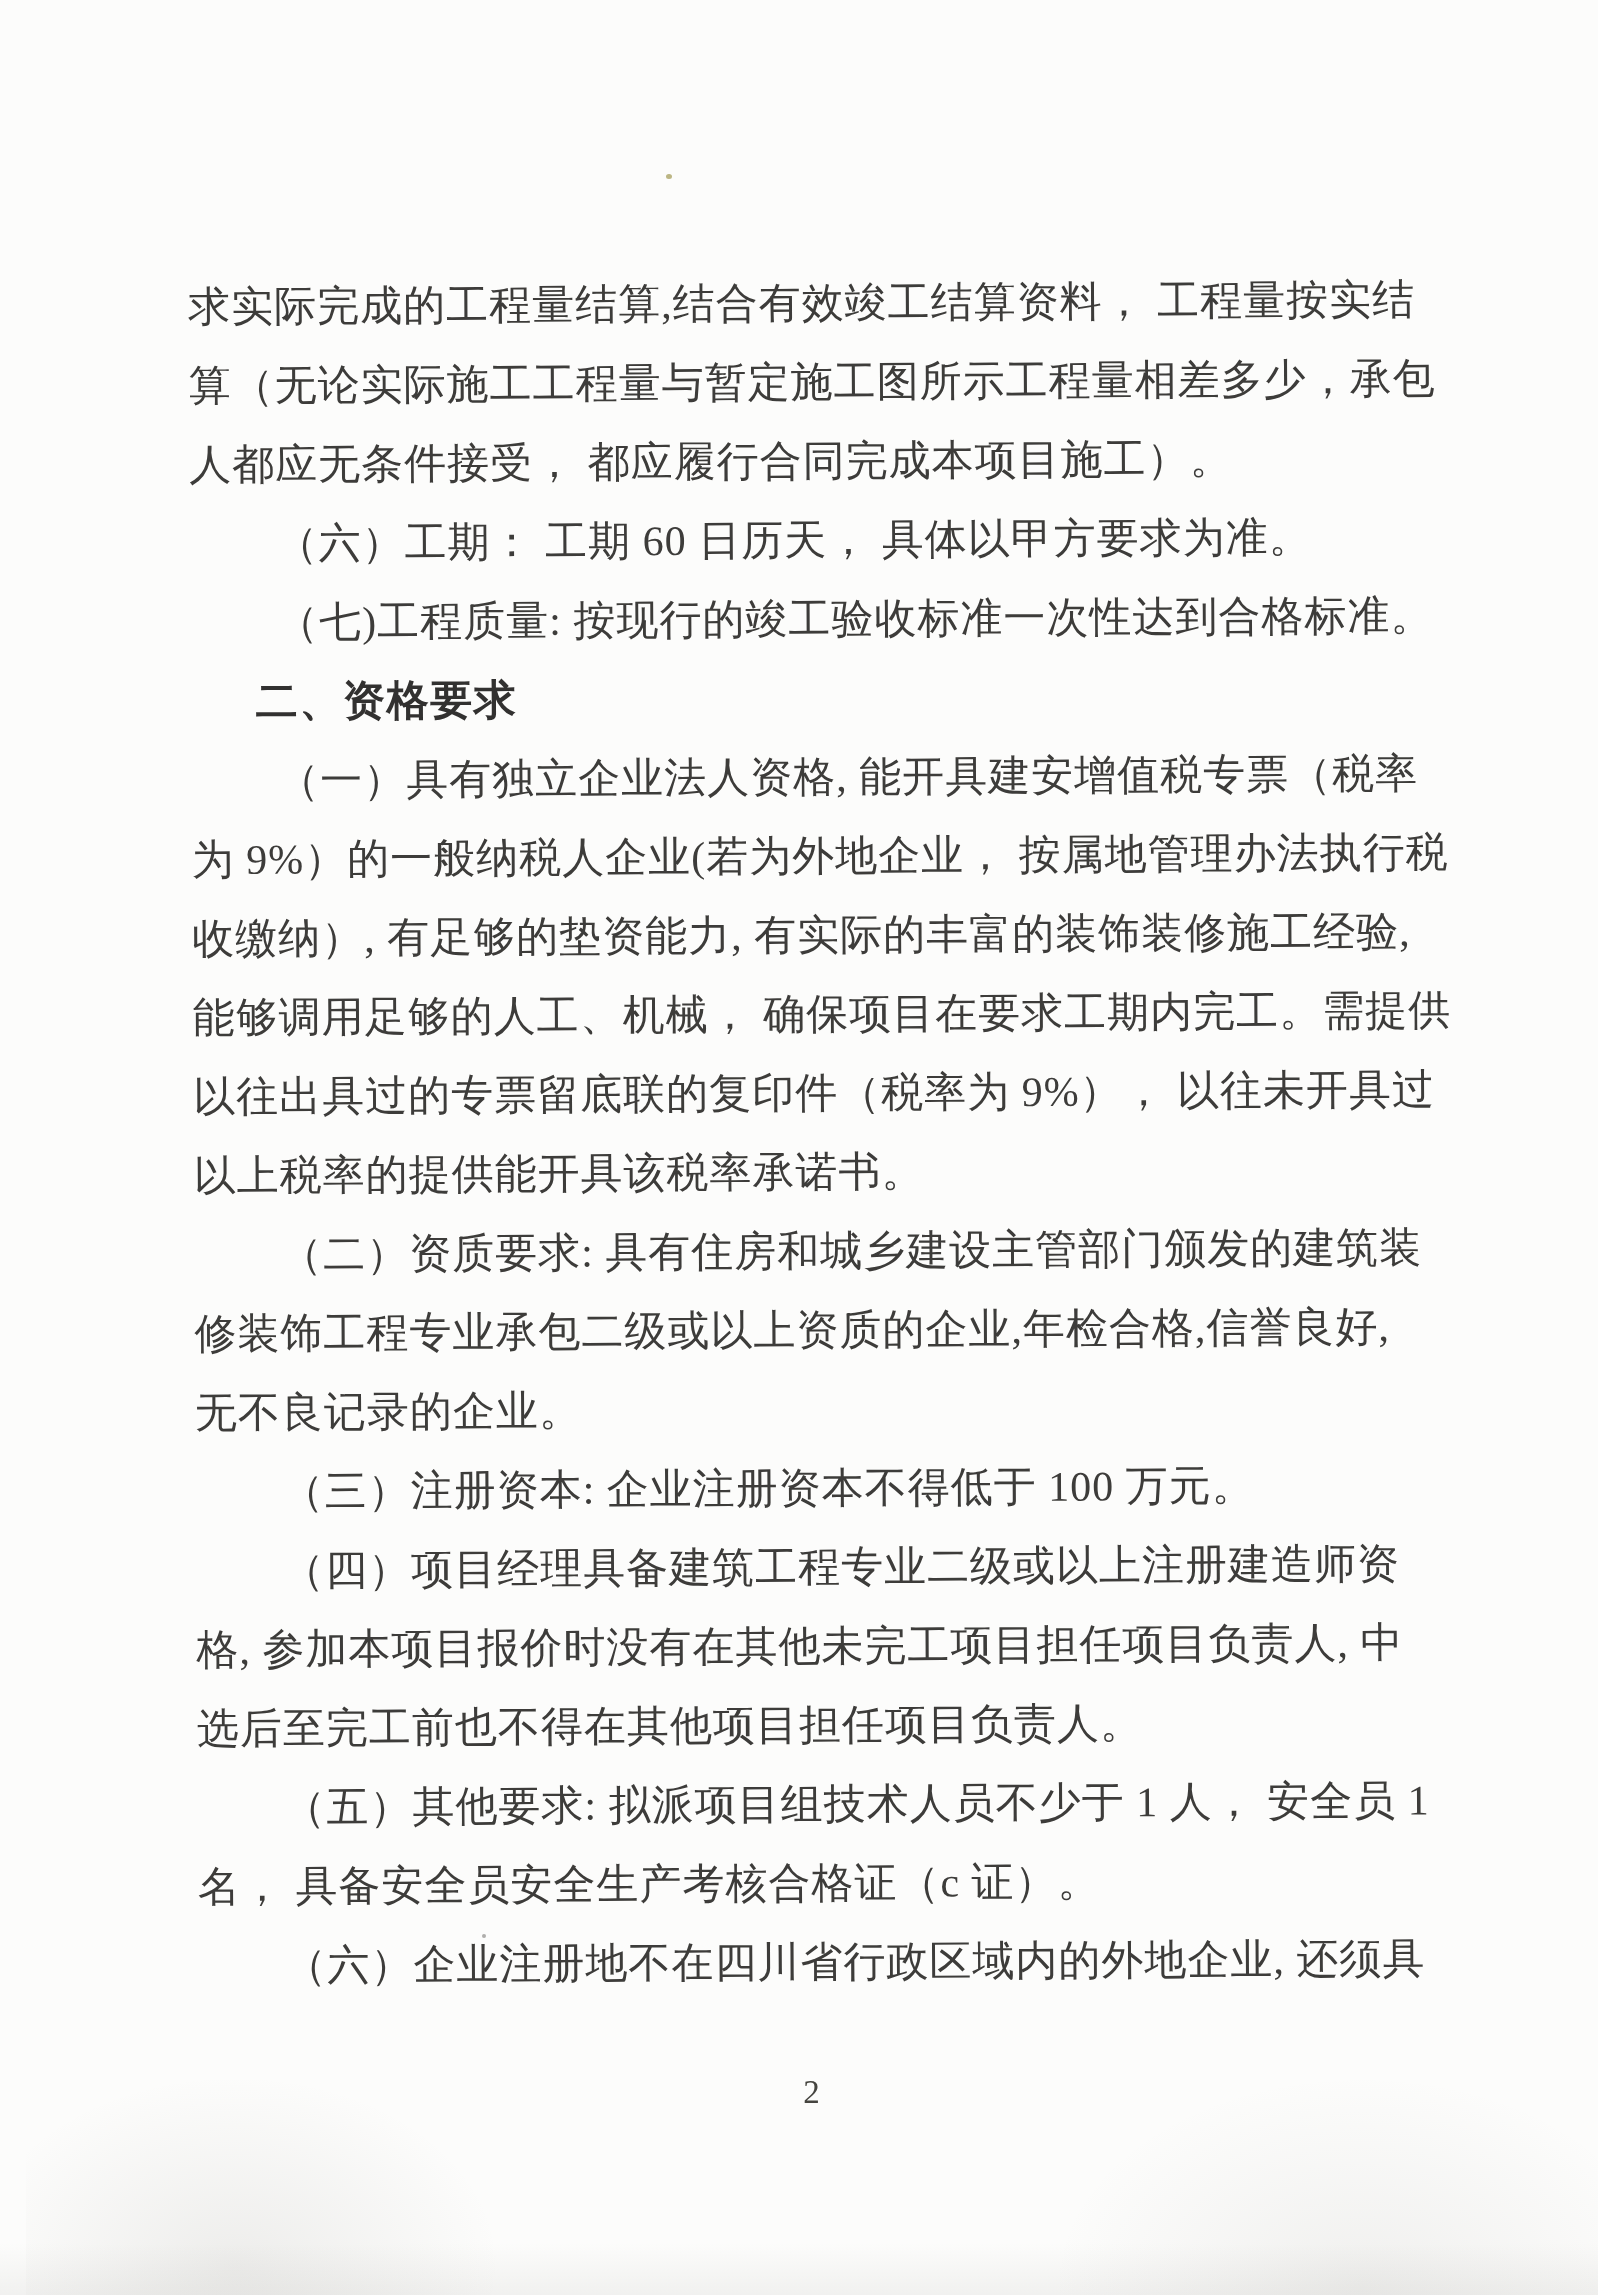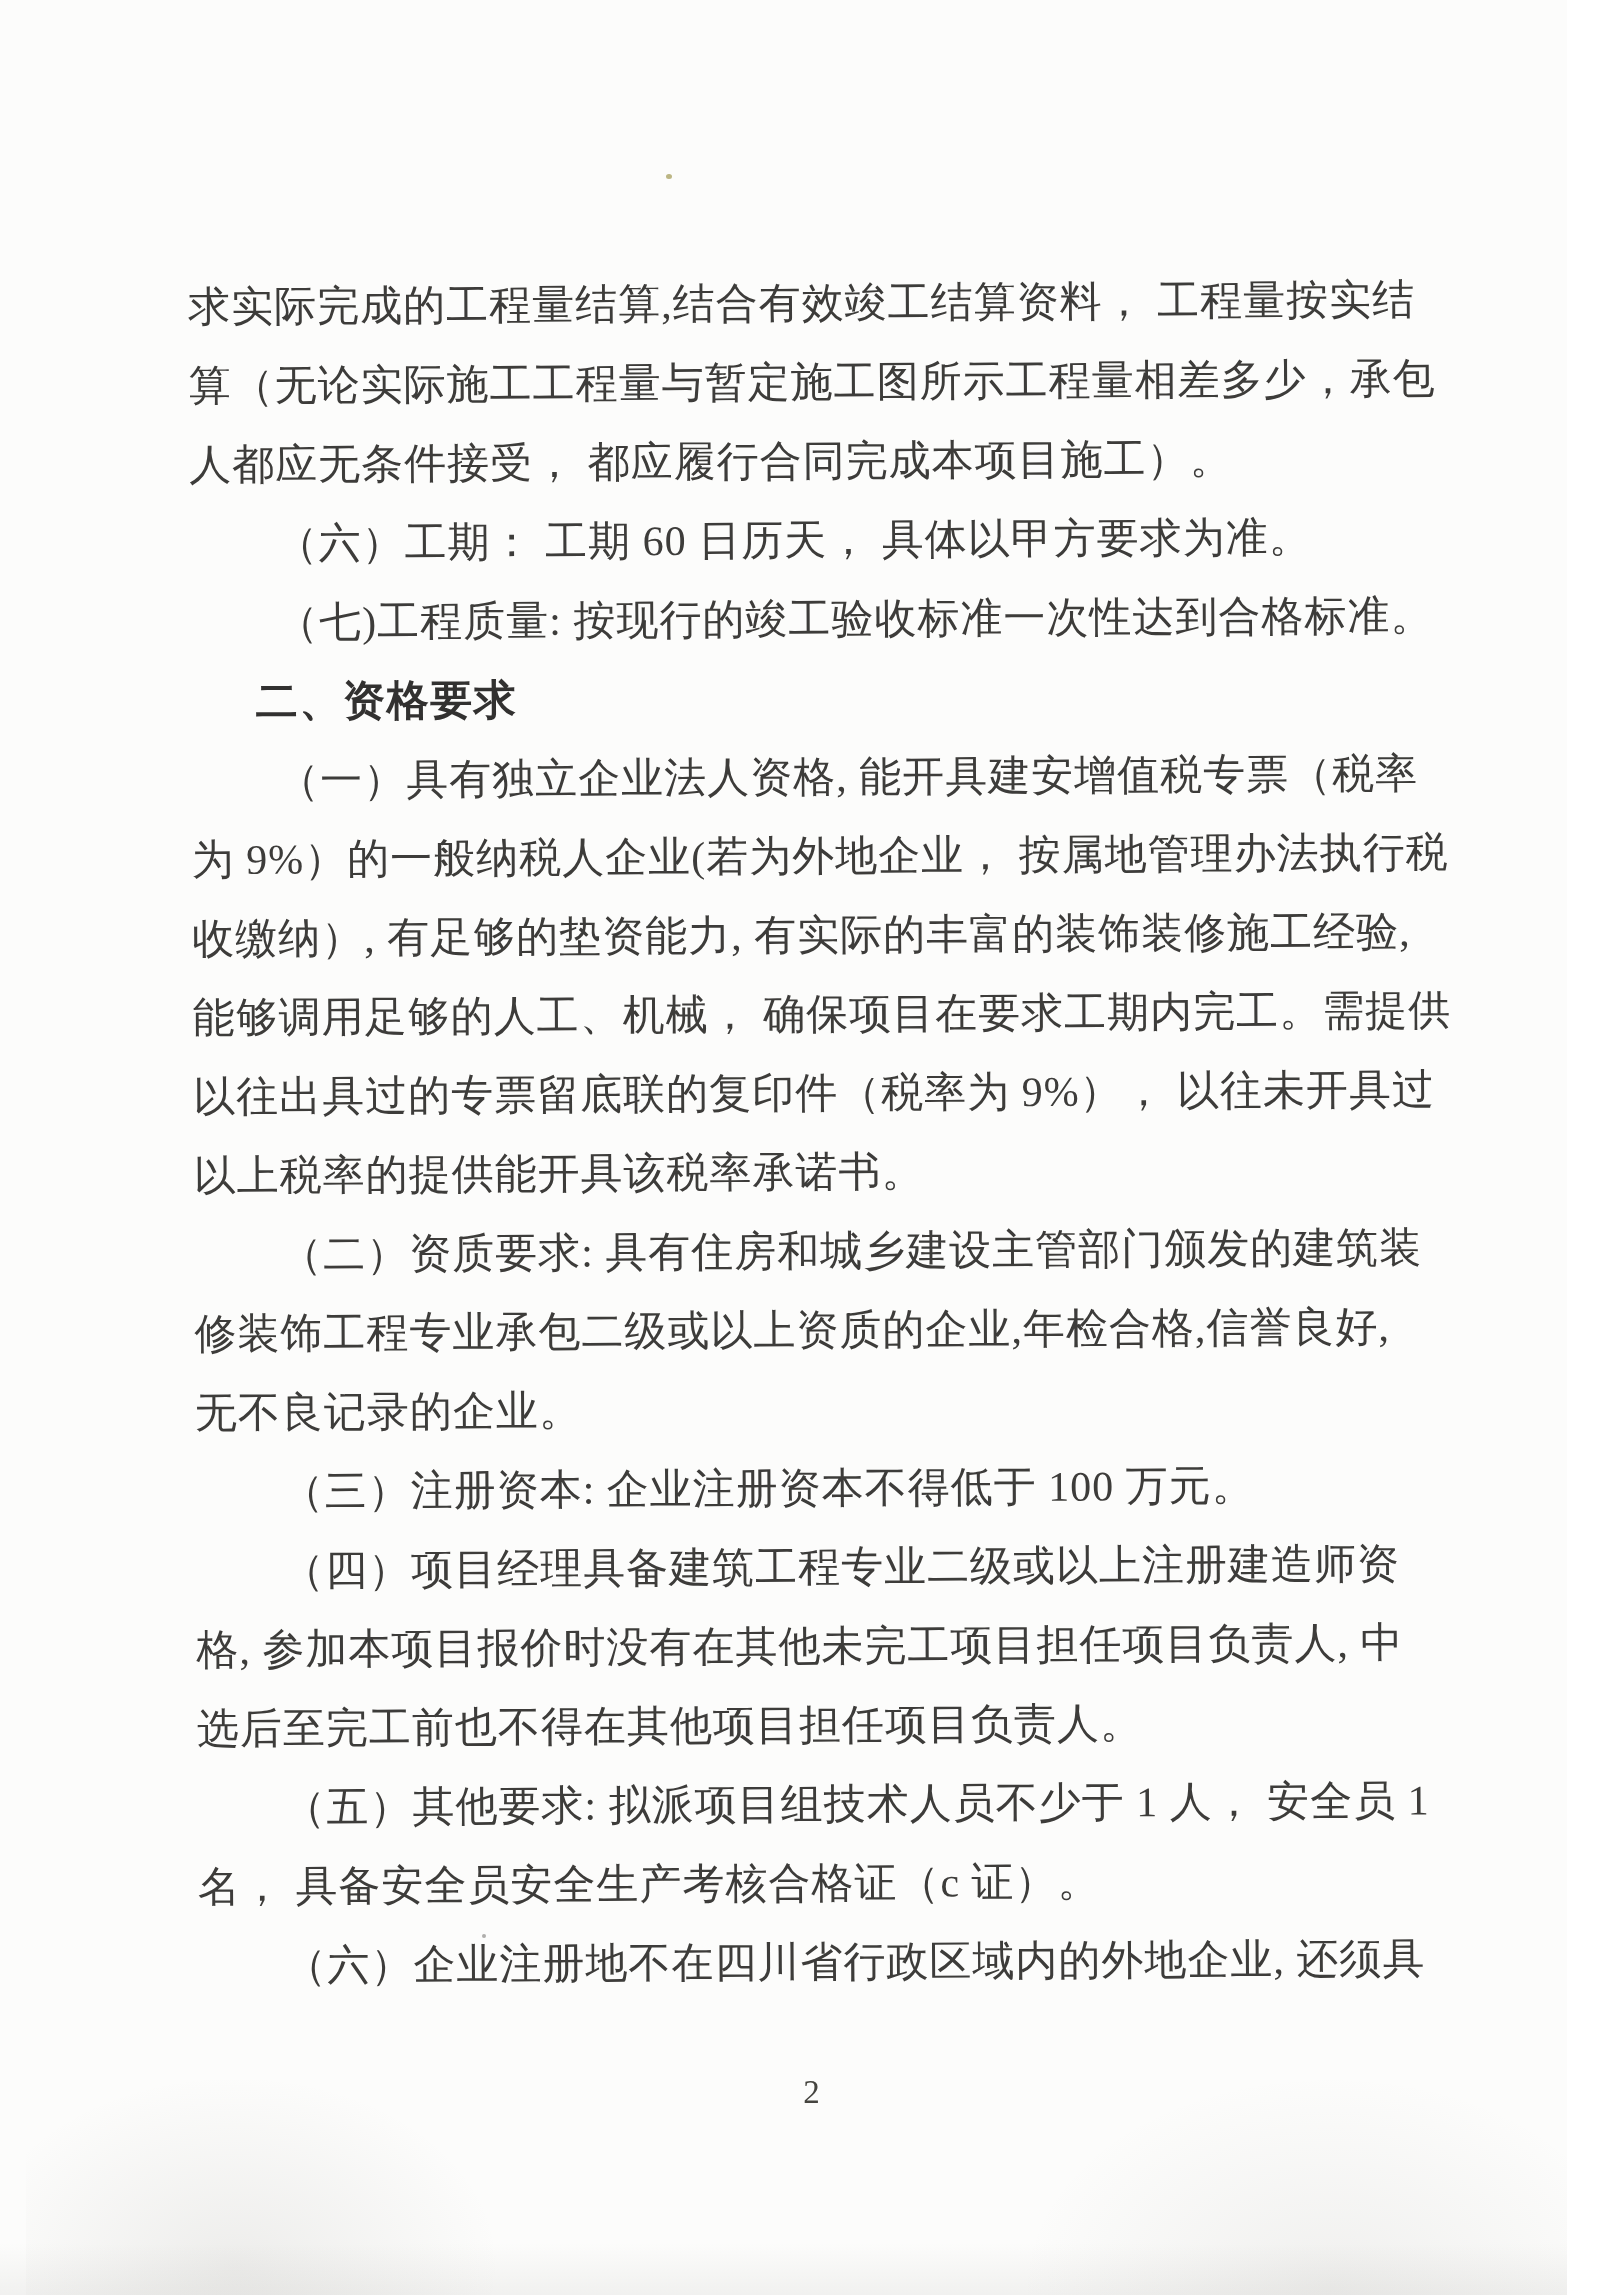--- a/index.html
+++ b/index.html
@@ -7,20 +7,21 @@
     padding: 0;
     background: #ffffff;
   }
   .page {
     position: relative;
     width: 1567px;
     height: 2295px;
     background: #fcfcfb;
     overflow: hidden;
     font-family: "Liberation Serif", "DejaVu Serif", serif;
+    padding-left: 31px;
   }
   
   .content {
     position: absolute;
     left: 188px;
     top: 268px;
     width: 1247px;
     transform: rotate(-0.35deg);
     transform-origin: left top;
     font-size: 42px;

